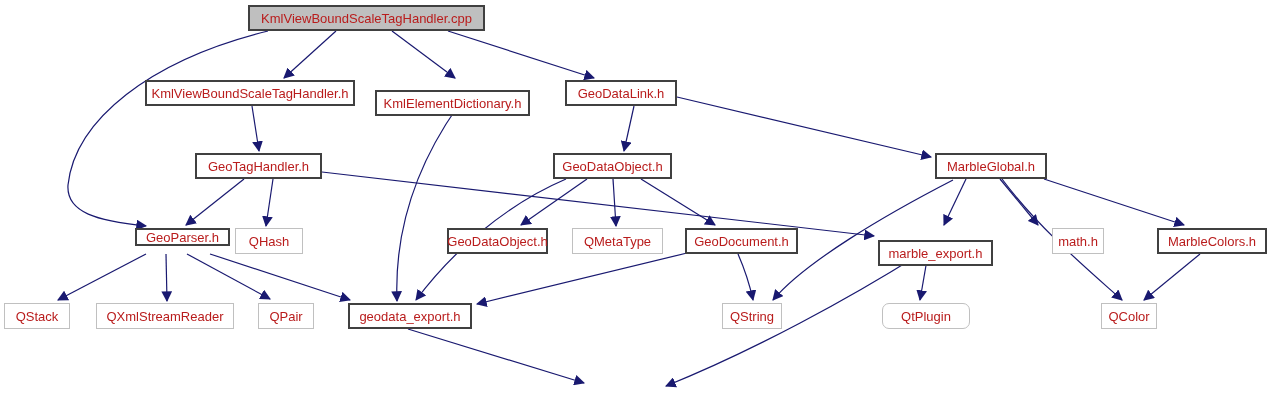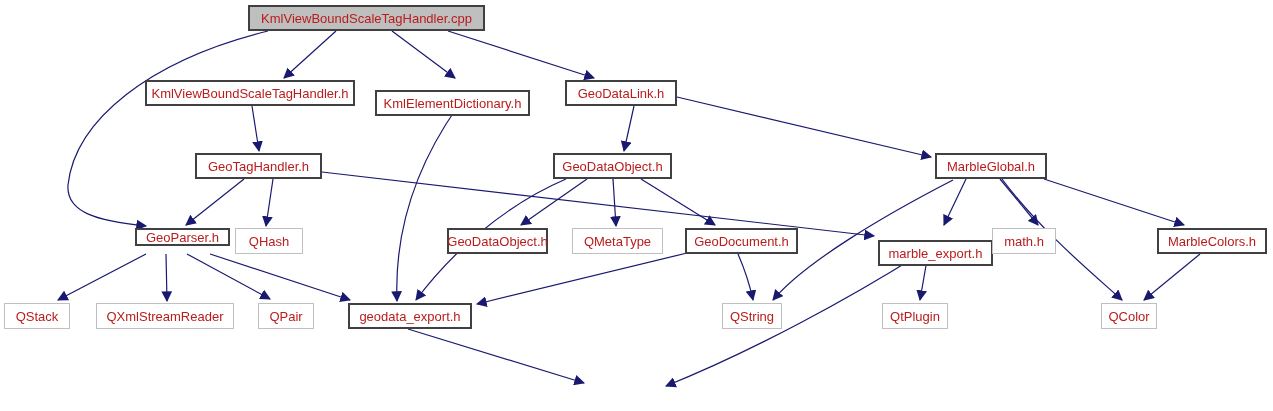--- a/index.html
+++ b/index.html
@@ -74,24 +74,24 @@
       <div class="node internal" style="left: 565px; top: 80px; width: 112px; height: 26px;">GeoDataLink.h</div>
       <div class="node internal" style="left: 195px; top: 153px; width: 127px; height: 26px;">GeoTagHandler.h</div>
       <div class="node internal" style="left: 553px; top: 153px; width: 119px; height: 26px;">GeoDataObject.h</div>
       <div class="node internal" style="left: 935px; top: 153px; width: 112px; height: 26px;">MarbleGlobal.h</div>
       <div class="node internal" style="left: 135px; top: 228px; width: 95px; height: 18px;">GeoParser.h</div>
       <div class="node external" style="left: 235px; top: 228px; width: 68px; height: 26px;">QHash</div>
       <div class="node internal" style="left: 447px; top: 228px; width: 101px; height: 26px;">GeoDataObject.h</div>
       <div class="node external" style="left: 572px; top: 228px; width: 91px; height: 26px;">QMetaType</div>
       <div class="node internal" style="left: 685px; top: 228px; width: 113px; height: 26px;">GeoDocument.h</div>
       <div class="node internal" style="left: 878px; top: 240px; width: 115px; height: 26px;">marble_export.h</div>
-      <div class="node external" style="left: 992px; top: 228px; width: 64px; height: 26px;">math.h</div>
+      <div class="node external" style="left: 1052px; top: 228px; width: 52px; height: 26px;">math.h</div>
       <div class="node internal" style="left: 1157px; top: 228px; width: 110px; height: 26px;">MarbleColors.h</div>
       <div class="node external" style="left: 4px; top: 303px; width: 66px; height: 26px;">QStack</div>
       <div class="node external" style="left: 96px; top: 303px; width: 138px; height: 26px;">QXmlStreamReader</div>
       <div class="node external" style="left: 258px; top: 303px; width: 56px; height: 26px;">QPair</div>
       <div class="node internal" style="left: 348px; top: 303px; width: 124px; height: 26px;">geodata_export.h</div>
       <div class="node external" style="left: 722px; top: 303px; width: 60px; height: 26px;">QString</div>
-      <div class="node external" style="left: 882px; top: 303px; width: 66px; height: 26px;">QtPlugin</div>
+      <div class="node external" style="left: 882px; top: 303px; width: 88px; height: 26px; border-radius: 7px;">QtPlugin</div>
       <div class="node external" style="left: 1101px; top: 303px; width: 56px; height: 26px;">QColor</div>
       <div class="node external" style="left: 592px; top: 379px; width: 56px; height: 26px; margin-top: 36px;">QtGlobal</div>
     </div>
 </div>
 
 </body></html>

